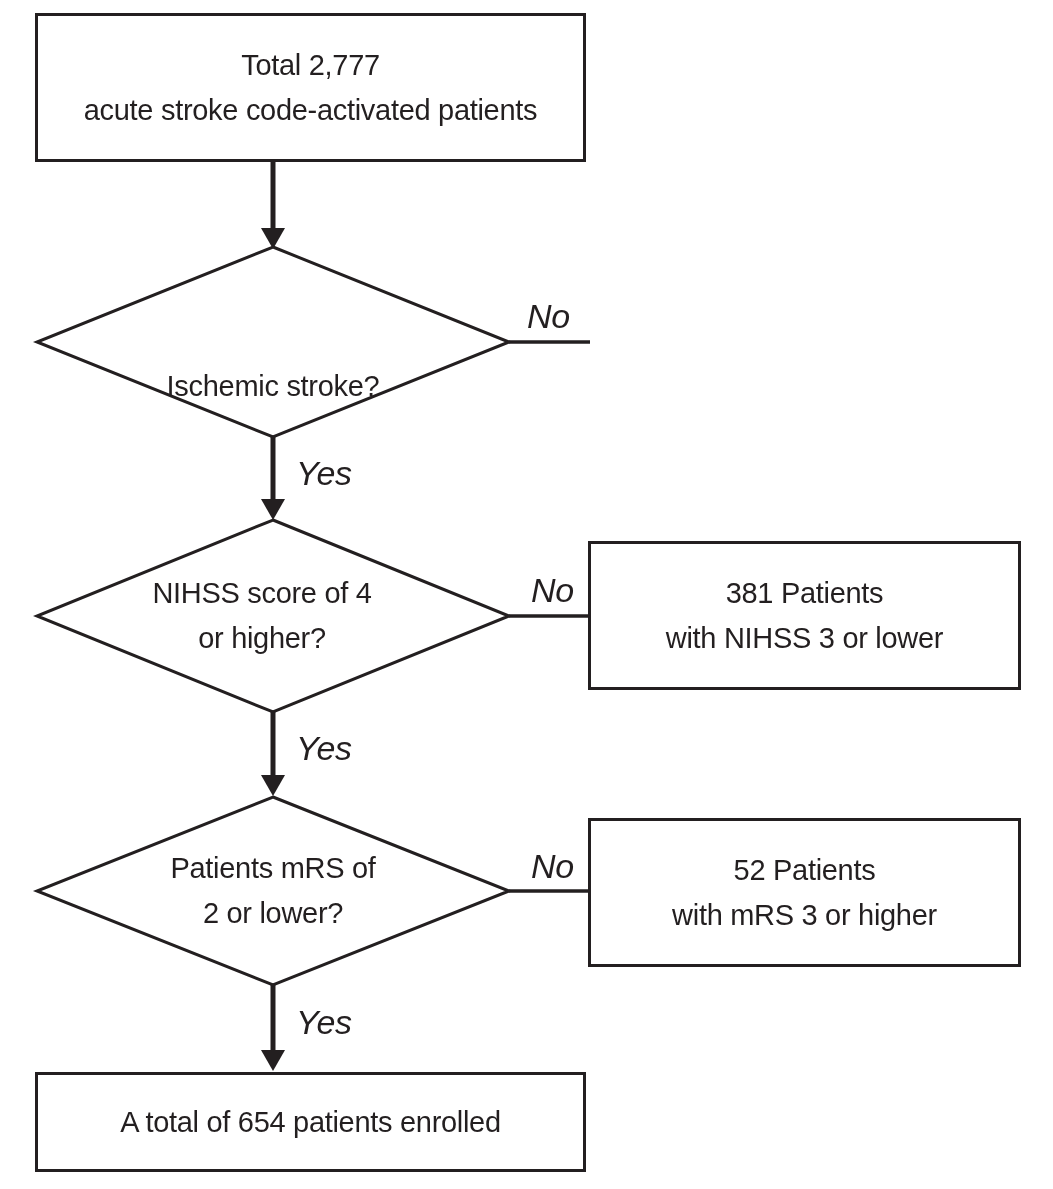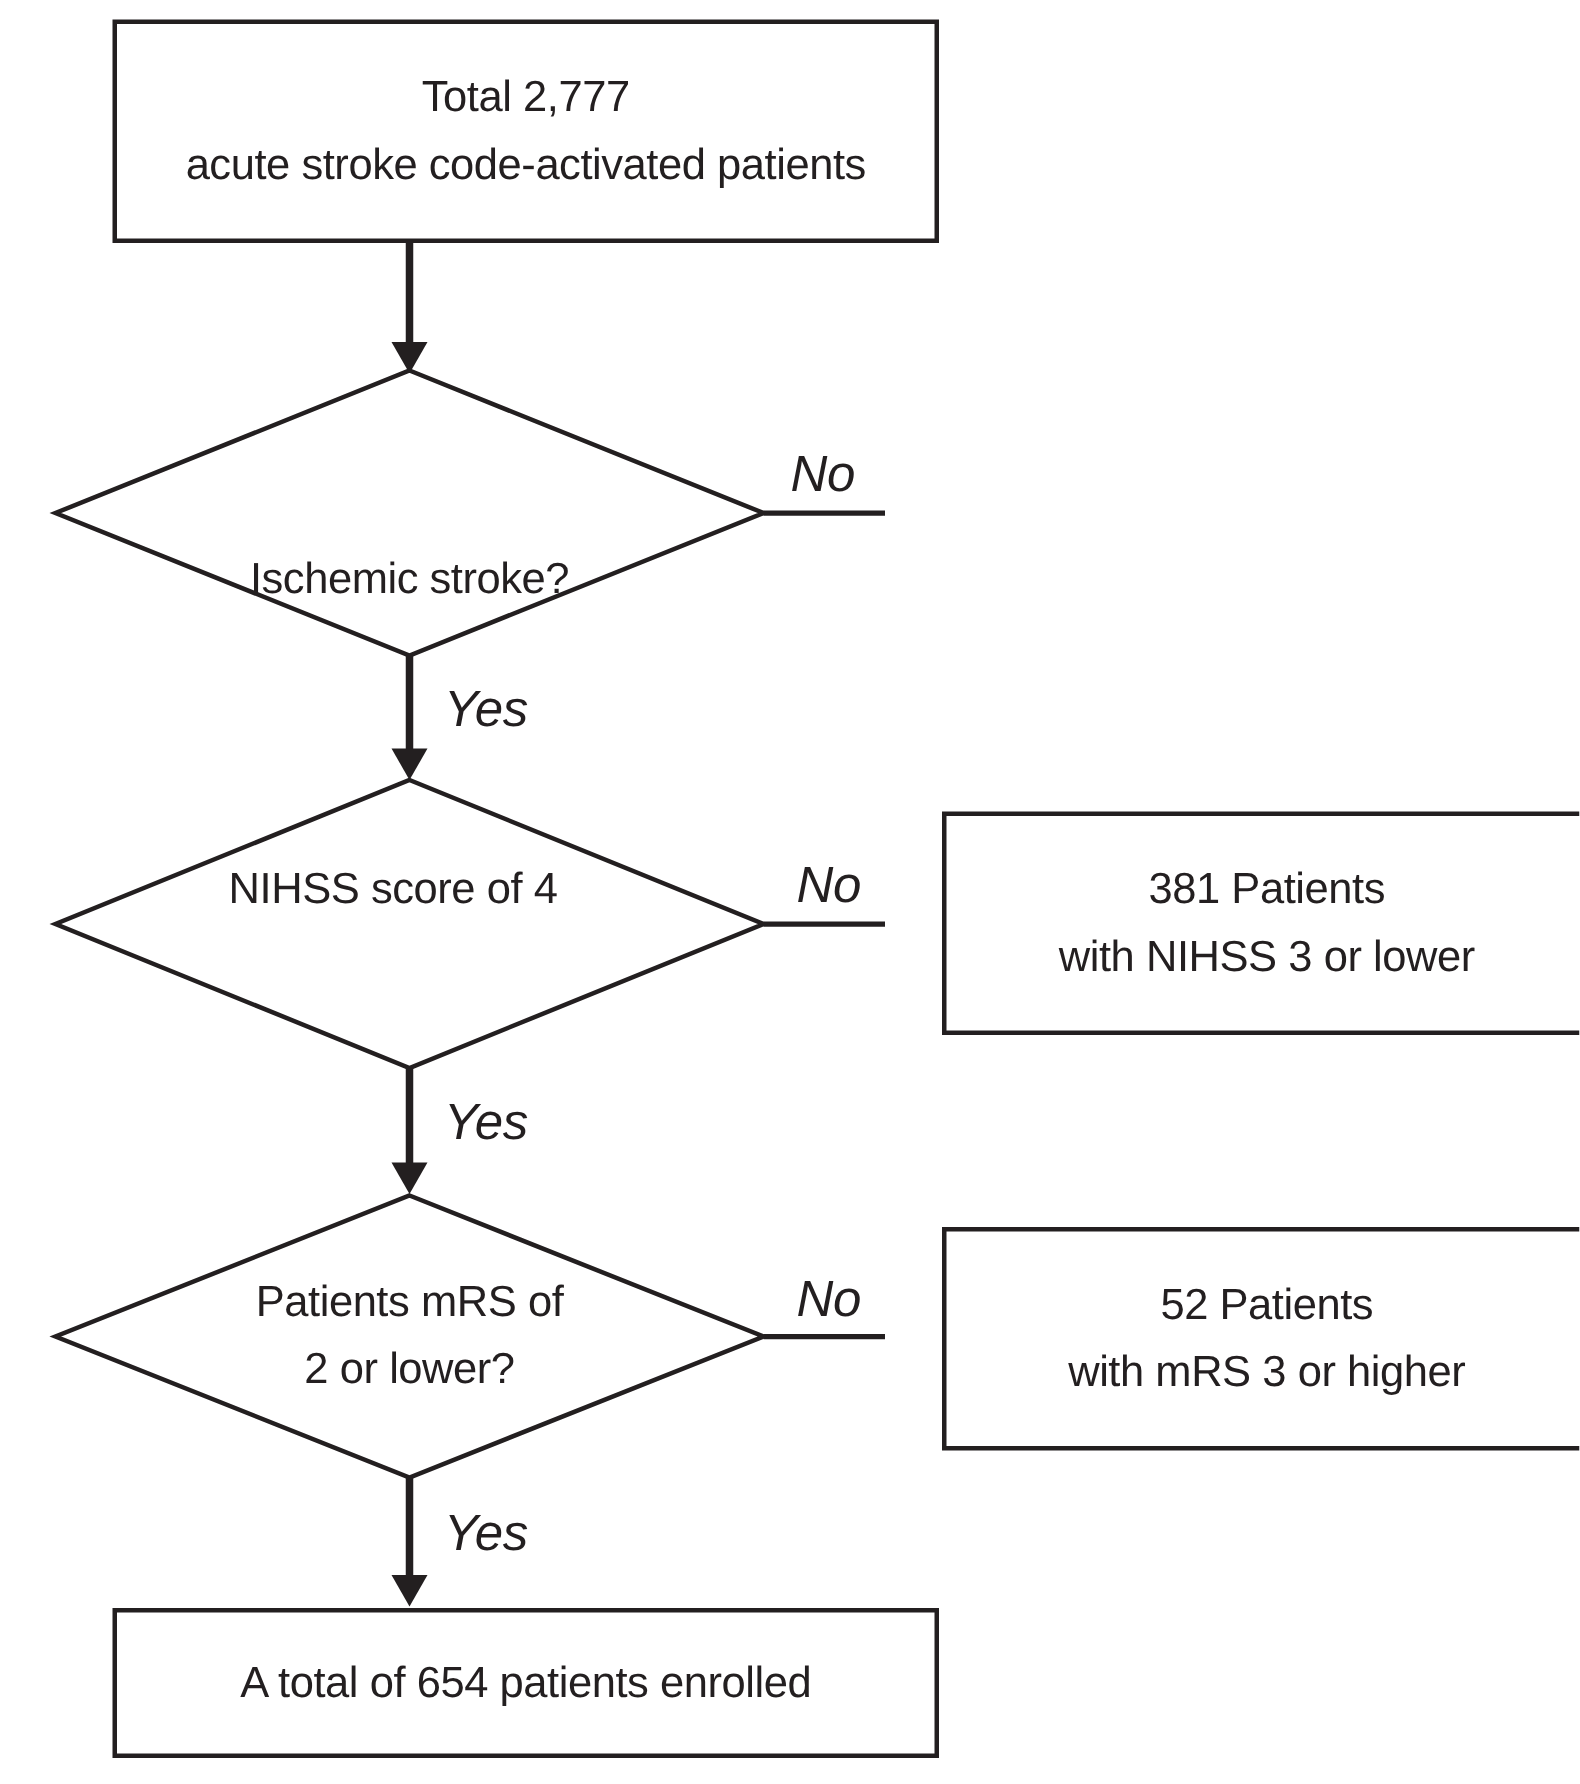--- a/index.html
+++ b/index.html
@@ -29,21 +29,20 @@
     border: 3px solid #231f20;
     background: #ffffff;
     display: flex;
     flex-direction: column;
     align-items: center;
     justify-content: center;
     text-align: left;
     font-size: 29px;
     line-height: 45px;
     letter-spacing: -0.3px;
-    margin-left: 40px;
   }
   .diamond-text {
     position: absolute;
     text-align: center;
     font-size: 29px;
     line-height: 45px;
     letter-spacing: -0.3px;
   }
   .edge-label {
     position: absolute;
@@ -100,20 +99,21 @@
     <div>acute stroke code-activated patients</div>
   </div>
 
   <div class="diamond-text q1">
     <div>Ischemic stroke?</div>
   </div>
 
 
   <div class="diamond-text q2">
     <div>NIHSS score of 4</div>
+    <div>or higher?</div>
   </div>
 
   <div class="node excl-2">
     <div>381 Patients</div>
     <div>with NIHSS 3 or lower</div>
   </div>
 
   <div class="diamond-text q3">
     <div>Patients mRS of</div>
     <div>2 or lower?</div>

